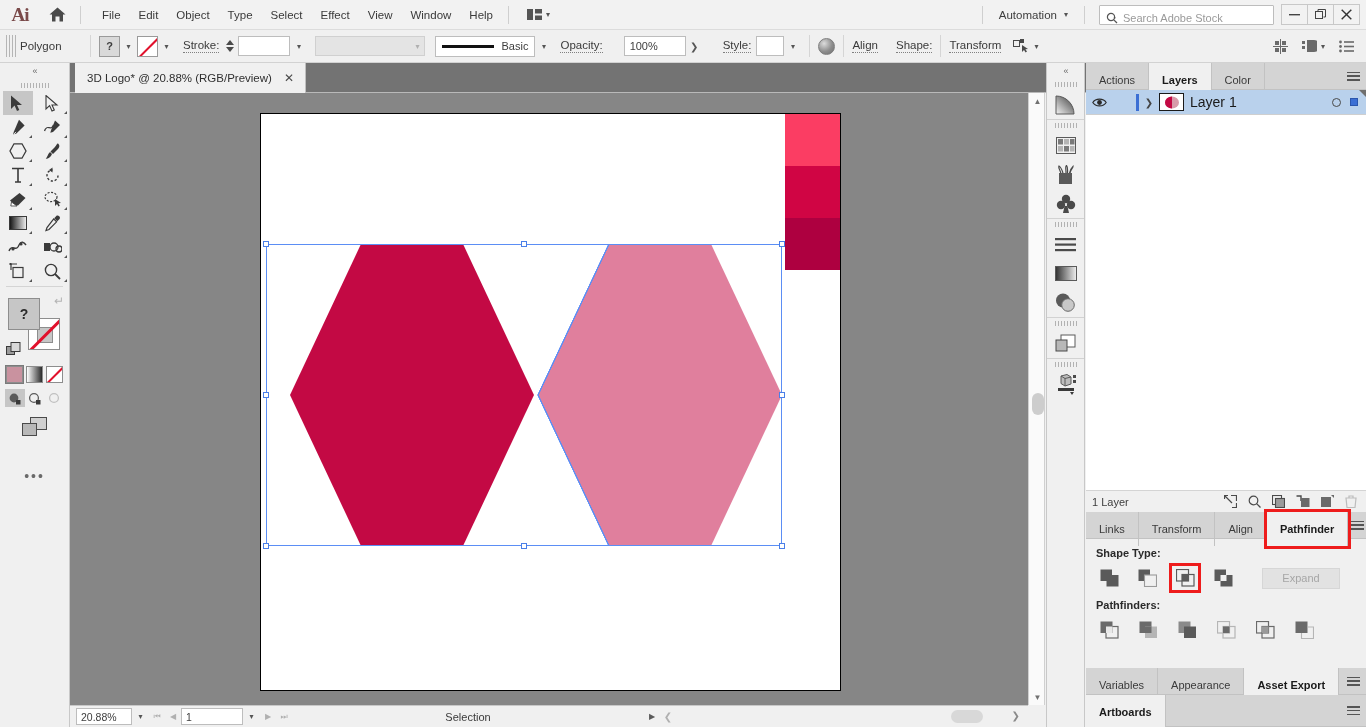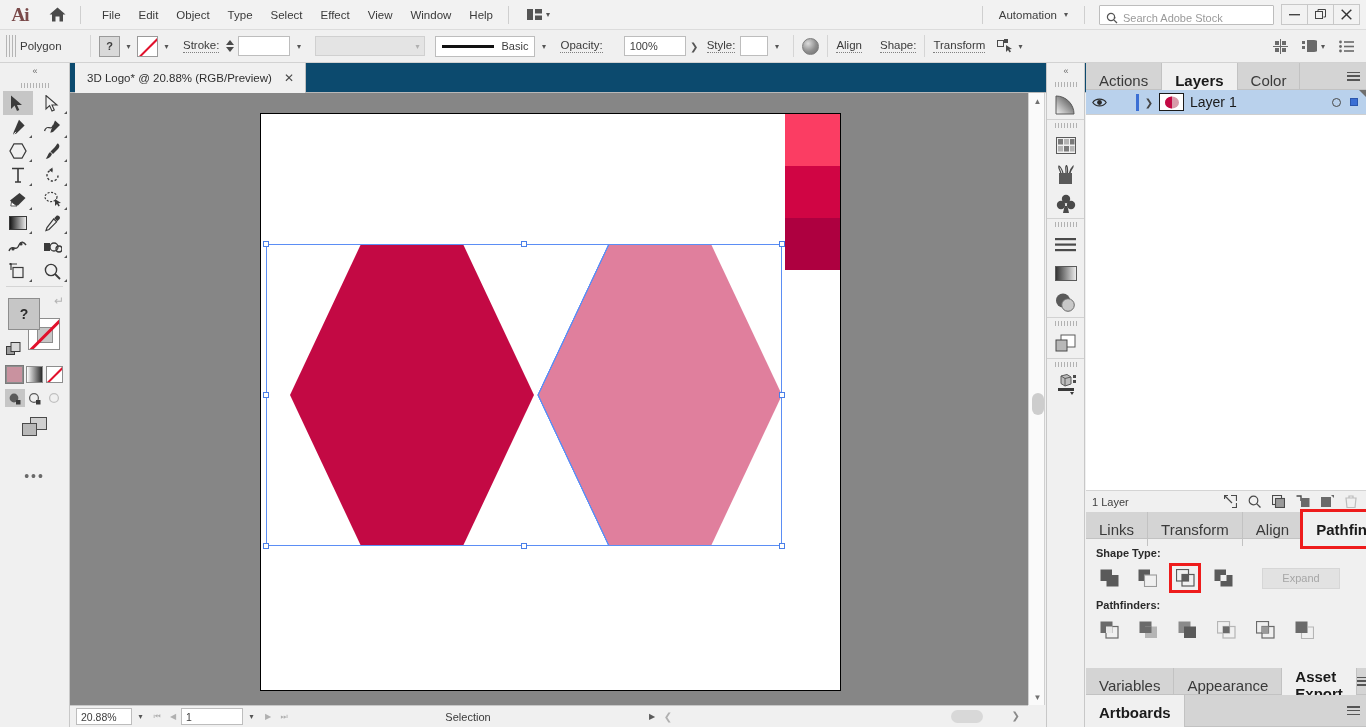--- a/index.html
+++ b/index.html
@@ -64,21 +64,21 @@
   .brushbox { height:21px; border:1px solid #bdbdbd; background:#fff; display:flex;
      align-items:center; padding:0 6px; gap:8px; }
   .brushline { width:88px; height:3px; background:#111; }
   .gray-orb { width:17px; height:17px; border-radius:50%;
      background:radial-gradient(circle at 34% 30%, #dcdcdc, #8e8e8e 55%, #6d6d6d);
      border:1px solid #7d7d7d; }
 
   
   .tabbar {
     position:absolute; left:0; top:63px; width:1366px; height:30px;
-    background:#0c4a6e; border-bottom:1px solid #b9b9b9;padding-left:40px;
+    background:#737373; border-bottom:1px solid #b9b9b9;padding-left:40px;
   }
   .doctab {
     position:absolute; left:75px; top:0; height:30px; background:#f0f0f0;
     display:flex; align-items:center; gap:12px; padding:0 11px 0 12px;
     font-size:11.5px; color:#2f2f2f; border-right:1px solid #c0c0c0;
   }
   .tabclose { font-size:12px; color:#4a4a4a; }
 
   
   .toolbar {
@@ -152,21 +152,21 @@
   .rgrip { height:11px; display:flex; align-items:center; justify-content:center; }
   .rgrip i { display:block; width:22px; height:5px;
      background:repeating-linear-gradient(to right,#b2b2b2 0 1px,transparent 1px 3px); }
   .ricon { height:29px; display:flex; align-items:center; justify-content:center; }
   .rsep { height:1px; background:#d2d2d2; }
 
   
   .panels { position:absolute; left:1086px; top:63px; width:280px; height:664px; background:#f0f0f0; }
   .ptabs { display:flex; align-items:stretch; height:27px; background:#d4d4d4;
      border-bottom:1px solid #c2c2c2; }
-  .ptab { padding:17px 13px; display:flex; align-items:center; font-size:15px; color:#3a3a3a;
+  .ptab { padding:17px 13px; display:flex; align-items:center; font-size:11px; color:#3a3a3a;
      border-right:1px solid #c2c2c2; }
   .ptab.active { background:#f0f0f0; color:#1a1a1a; font-weight:bold; }
   .pmenu { margin-left:auto; width:26px; display:flex; align-items:center; justify-content:center; }
   .hb { width:13px; height:9px; display:flex; flex-direction:column; justify-content:space-between; }
   .hb i { display:block; height:1.5px; background:#555; }
 
   .layerlist { background:#fff; }
   .layerrow { display:flex; align-items:center; height:25px; background:#b9d1ec;
      border-bottom:1px solid #cfcfcf; position:relative; }
   .eye { width:26px; display:flex; align-items:center; justify-content:center; }
@@ -324,21 +324,21 @@
     <div class="dd">
         <span class="chev">▾</span>
       </div>
 
     <div class="ctrl-label dotted" style="margin-left:8px">Opacity:</div>
     <div class="inputbox" style="width:62px;margin-left:21px">100%</div>
     <div class="dd">
         <span style="font-size:10px;color:#555">❯</span>
       </div>
 
-    <div class="ctrl-label dotted" style="margin-left:4px">Style:</div>
+    <div class="ctrl-label dotted" style="margin-left:20px">Style:</div>
     <div class="inputbox" style="width:28px;margin-left:5px"></div>
     <div class="dd">
         <span class="chev">▾</span>
       </div>
 
     <div class="cdiv"></div>
     <div class="gray-orb"></div>
     <div class="cdiv"></div>
 
     <div class="ctrl-label dotted">Align</div>

